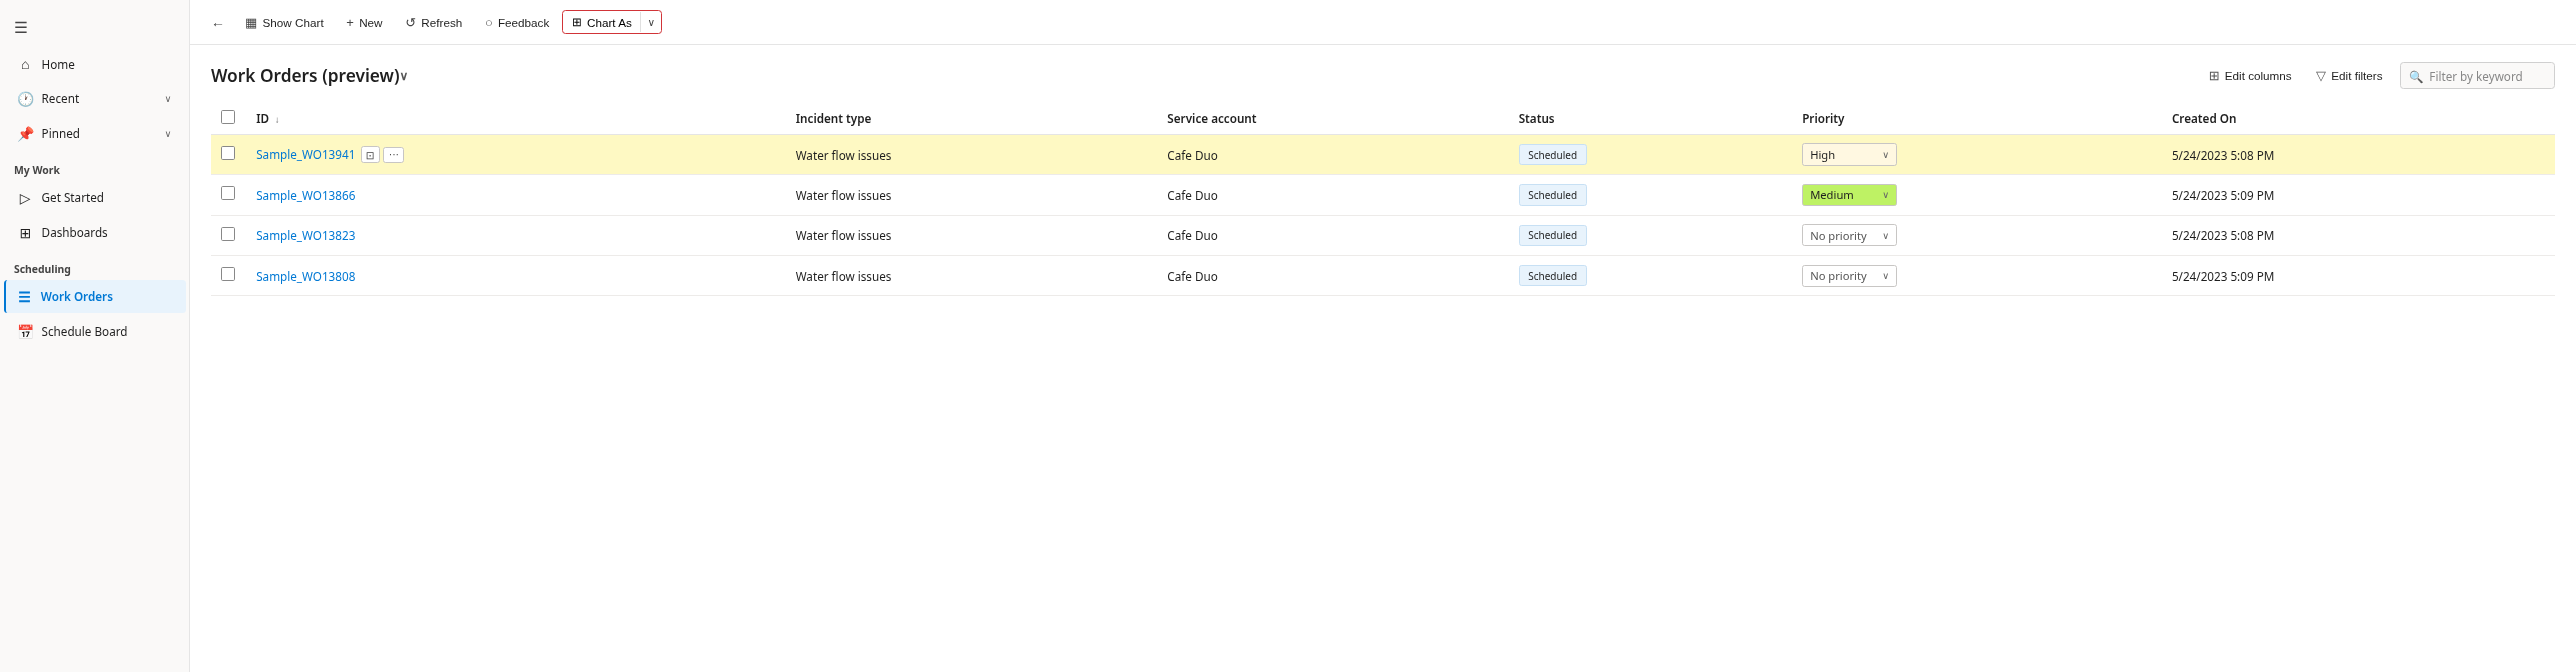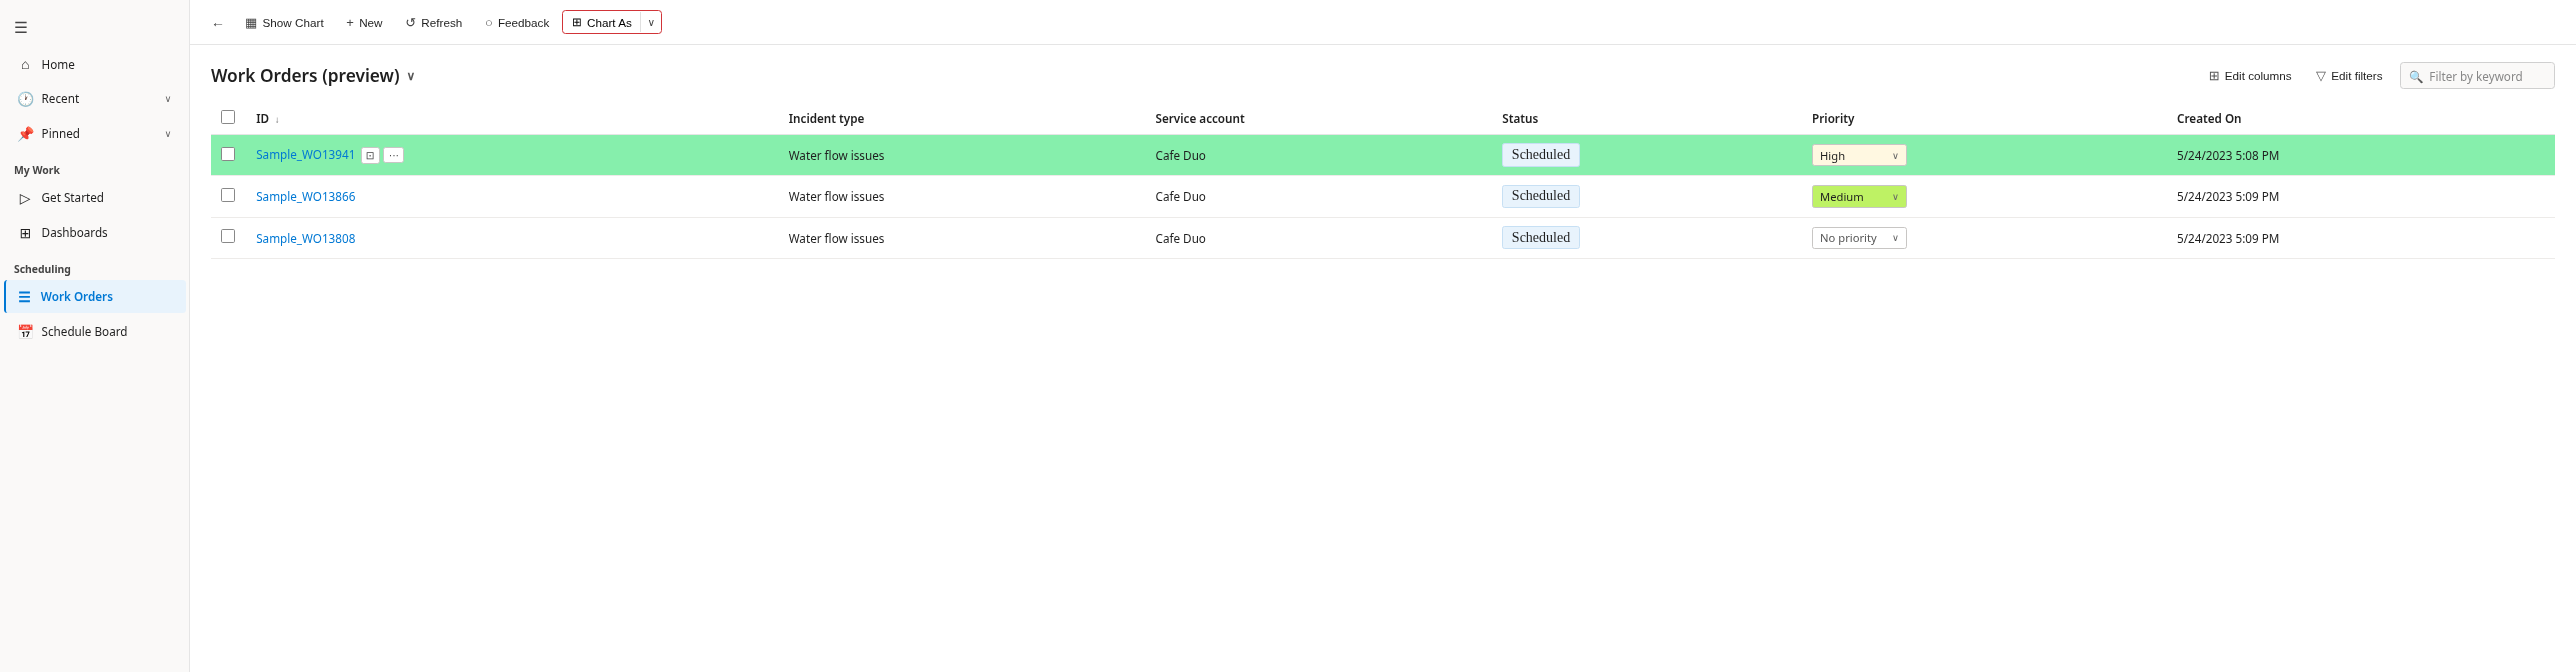--- a/index.html
+++ b/index.html
@@ -97,21 +97,20 @@
     
     .content-header {
       display: flex;
       align-items: center;
       justify-content: space-between;
       margin-bottom: 14px;
     }
     .content-title {
       display: flex;
       align-items: center;
-      gap: 7px;
       font-size: 17.3px;
       font-weight: 600;
       color: #1f1f1f;
     }
     .content-title .chevron { font-size: 12px; color: #555; cursor: pointer; }
     .content-actions {
       display: flex;
       align-items: center;
       gap: 10.4px;
     }
@@ -155,21 +154,21 @@
       font-size: 11.7px;
       color: #1f1f1f;
       padding: 7px 10.4px;
       white-space: nowrap;
       user-select: none;
     }
     .data-table th .sort-icon { font-size: 9.5px; color: #666; margin-left: 2.6px; }
     .data-table tbody tr {
       border-bottom: 0.9px solid #edebe9;
     }
-    .data-table tbody tr.hovered { background: #86efac; }
+    .data-table tbody tr.hovered { background: #fef9c3; }
     .data-table td {
       padding: 8.6px 10.4px;
       font-size: 11.7px;
       color: #1f1f1f;
       vertical-align: middle;
     }
     .checkbox-cell { width: 31px; }
     .checkbox {
       width: 14px;
       height: 14px;
@@ -199,23 +198,22 @@
       font-size: 10.4px;
       color: #444;
     }
     .status-badge {
       display: inline-block;
       background: #e8f3fc;
       color: #1f1f1f;
       border: 0.9px solid #c7e0f4;
       border-radius: 2.6px;
       padding: 2.6px 8.6px;
-      font-size: 14px;
+      font-size: 10px;
       white-space: nowrap;
-      font-family: Liberation Serif, serif;
     }
     .priority-badge {
       display: inline-flex;
       align-items: center;
       justify-content: space-between;
       border: 0.9px solid #c8c6c4;
       border-radius: 2.6px;
       padding: 2.6px 7px;
       font-size: 11.2px;
       background: #fff;
@@ -411,20 +409,32 @@
             <td>Cafe Duo</td>
             <td><span class="status-badge">Scheduled</span></td>
             <td><span class="priority-badge medium">
                 <span>Medium</span>
                 <span class="priority-chevron">∨</span>
               </span></td>
             <td>5/24/2023 5:09 PM</td>
           </tr>
           <tr>
             <td class="checkbox-cell"><span class="checkbox"></span></td>
+            <td class="link-cell"><a href="#">Sample_WO13823</a></td>
+            <td>Water flow issues</td>
+            <td>Cafe Duo</td>
+            <td><span class="status-badge">Scheduled</span></td>
+            <td><span class="priority-badge no-priority">
+                <span>No priority</span>
+                <span class="priority-chevron">∨</span>
+              </span></td>
+            <td>5/24/2023 5:08 PM</td>
+          </tr>
+          <tr>
+            <td class="checkbox-cell"><span class="checkbox"></span></td>
             <td class="link-cell"><a href="#">Sample_WO13808</a></td>
             <td>Water flow issues</td>
             <td>Cafe Duo</td>
             <td><span class="status-badge">Scheduled</span></td>
             <td><span class="priority-badge no-priority">
                 <span>No priority</span>
                 <span class="priority-chevron">∨</span>
               </span></td>
             <td>5/24/2023 5:09 PM</td>
           </tr>

